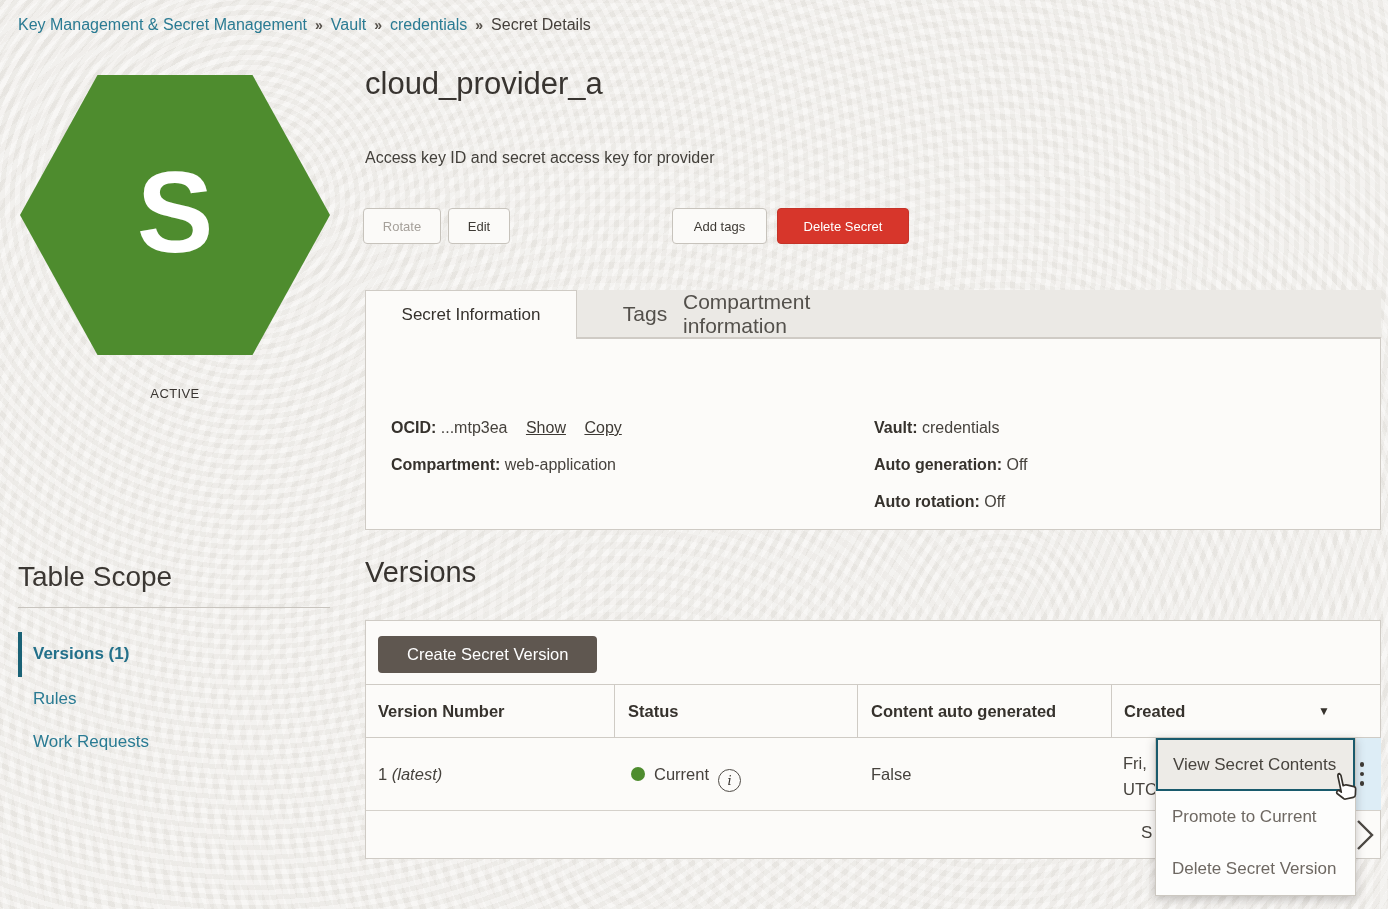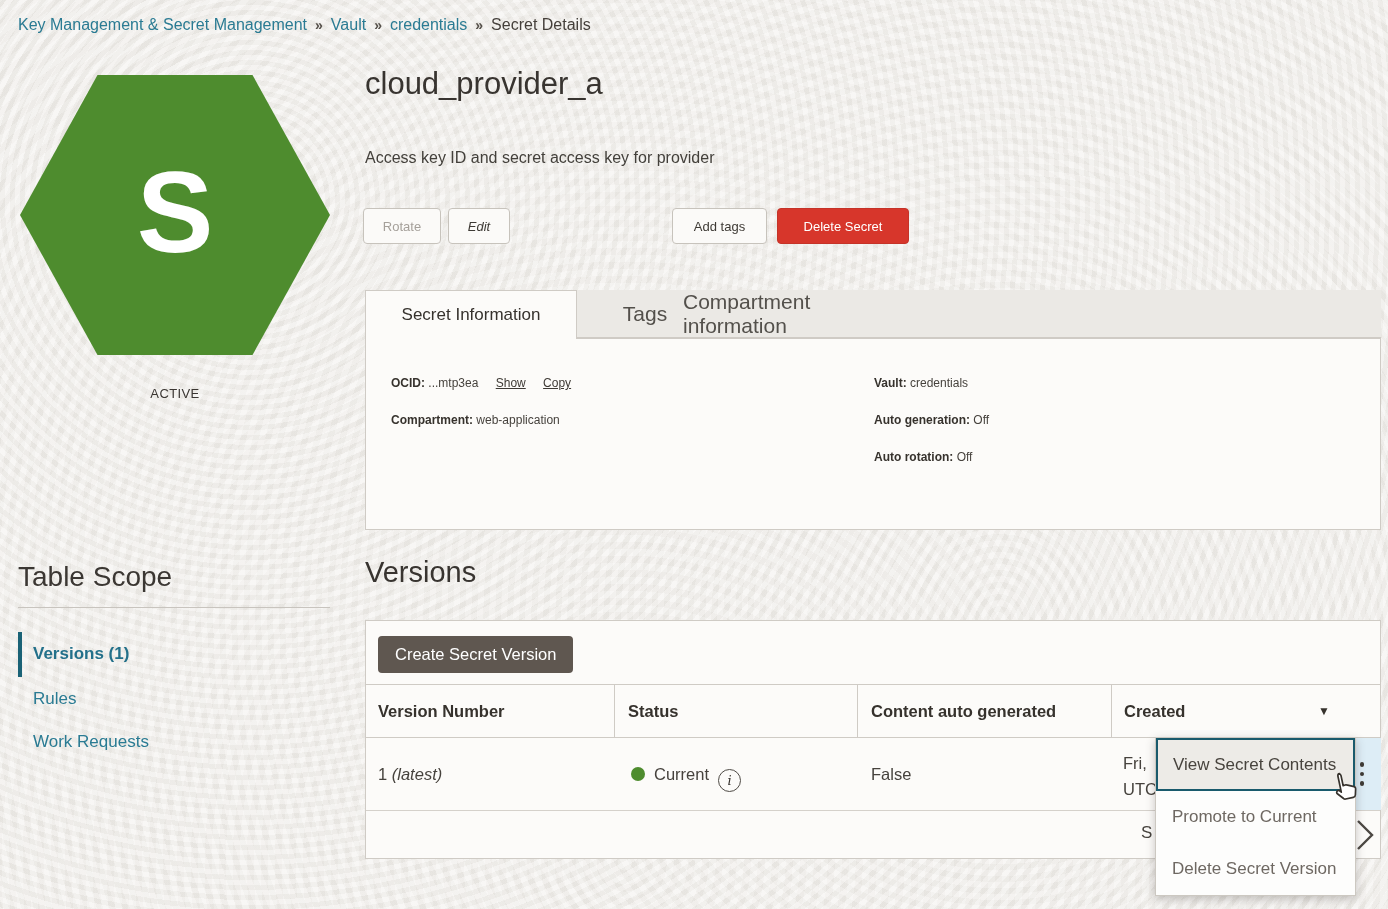--- a/index.html
+++ b/index.html
@@ -24,48 +24,48 @@
   #hex-letter{position:absolute;left:0;top:0;width:310px;height:280px;display:flex;align-items:center;justify-content:center;
     color:#fff;font-size:115px;font-weight:700;padding-bottom:6px;box-sizing:border-box;}
   #active-badge{left:20px;top:386px;width:310px;text-align:center;font-size:13px;letter-spacing:.4px;color:#3a3632;}
   
   #page-title{left:365px;top:66px;font-size:31px;color:#383430;}
   #page-desc{left:365px;top:149px;font-size:16px;color:#43403b;}
   
   .btn{position:absolute;top:208px;height:36px;box-sizing:border-box;display:flex;align-items:center;justify-content:center;
     border:1px solid #c7c3bc;background:#fbfaf8;border-radius:4px;font-size:13px;color:#3e3a35;cursor:pointer;}
   #btn-rotate{left:363px;width:78px;color:#a5a09a;cursor:default;}
-  #btn-edit{left:448px;width:62px;font-style:italic;}
+  #btn-edit{left:448px;width:62px;}
   #btn-move{left:516px;width:147px;}
   #btn-addtags{left:672px;width:95px;}
   #btn-delete{left:777px;width:132px;background:#d7362b;border-color:#c53328;color:#fff;}
   
   #tabstrip{left:365px;top:290px;width:1016px;height:48px;background:#ebe9e5;border-bottom:1px solid #cfcbc5;box-sizing:border-box;}
   #tab-active{position:absolute;left:0;top:0;width:212px;height:49px;background:#fcfbf9;border:1px solid #cfcbc5;border-bottom:none;
     box-sizing:border-box;display:flex;align-items:center;justify-content:center;font-size:17px;color:#36322d;z-index:2;cursor:pointer;}
   .tab-inactive{position:absolute;top:0;height:48px;display:flex;align-items:center;justify-content:center;font-size:21px;color:#53504b;cursor:pointer;}
   #tab-tags{left:225px;width:110px;}
   #tab-additional{left:318px;width:220px;}
   
   #info-panel{left:365px;top:338px;width:1016px;height:192px;background:#fcfbf9;border:1px solid #cfcbc5;box-sizing:border-box;}
-  .inforow{position:absolute;font-size:12px;color:#46423d;white-space:nowrap;}
+  .inforow{position:absolute;font-size:16px;color:#46423d;white-space:nowrap;margin-top:43px;}
   .inforow b{color:#36322d;}
   .inforow a{color:#3e3a35;text-decoration:underline;margin-left:14px;cursor:pointer;}
   
   #sidebar-title{left:18px;top:561px;font-size:28px;color:#3b3733;}
   #sidebar-divider{left:18px;top:607px;width:312px;height:1px;background:#c8c4be;}
   #nav-active-bar{left:18px;top:632px;width:4px;height:45px;background:#1a6276;}
   .nav-item{position:absolute;left:33px;font-size:17px;color:#2a7b93;cursor:pointer;white-space:nowrap;}
   #nav-versions{top:644px;font-weight:700;color:#23708a;}
   #nav-rules{top:689px;}
   #nav-work{top:732px;}
   
   #versions-heading{left:365px;top:556px;font-size:29px;color:#383430;}
   #table-card{left:365px;top:620px;width:1016px;height:239px;background:#fcfbf9;border:1px solid #cfcbc5;box-sizing:border-box;}
-  #btn-create{position:absolute;left:12px;top:15px;height:37px;display:flex;align-items:center;padding:0 17px;background:#5f5750;
+  #btn-create{position:absolute;left:12px;top:15px;height:37px;display:flex;align-items:center;padding:0 29px;background:#5f5750;
     color:#fff;font-size:16.5px;border:none;border-radius:4px;cursor:pointer;}
   #thead{position:absolute;left:0;top:63px;width:100%;height:54px;border-top:1px solid #cfcbc5;border-bottom:1px solid #cfcbc5;box-sizing:border-box;}
   .th{position:absolute;top:0;height:54px;line-height:52px;font-weight:700;font-size:16.5px;color:#36322d;white-space:nowrap;}
   .th-div{position:absolute;top:0;width:1px;height:52px;background:#cfcbc5;}
   #sort-arrow{position:absolute;left:952px;top:0;height:52px;line-height:52px;font-size:12px;color:#36322d;cursor:pointer;}
   #trow{position:absolute;left:0;top:117px;width:100%;height:73px;border-bottom:1px solid #d5d1cb;box-sizing:border-box;font-size:16.5px;color:#46423d;}
   .td{position:absolute;top:0;height:72px;line-height:72px;white-space:nowrap;}
   .dot{display:inline-block;width:14px;height:14px;border-radius:50%;background:#4e8c2e;margin-right:9px;vertical-align:-1px;}
   .info-i{display:inline-flex;align-items:center;justify-content:center;width:21px;height:21px;border:1.6px solid #4f4b46;border-radius:50%;
     margin-left:9px;vertical-align:-5px;font-family:"DejaVu Serif",serif;font-style:italic;font-size:13px;color:#36322d;line-height:1;cursor:pointer;}

